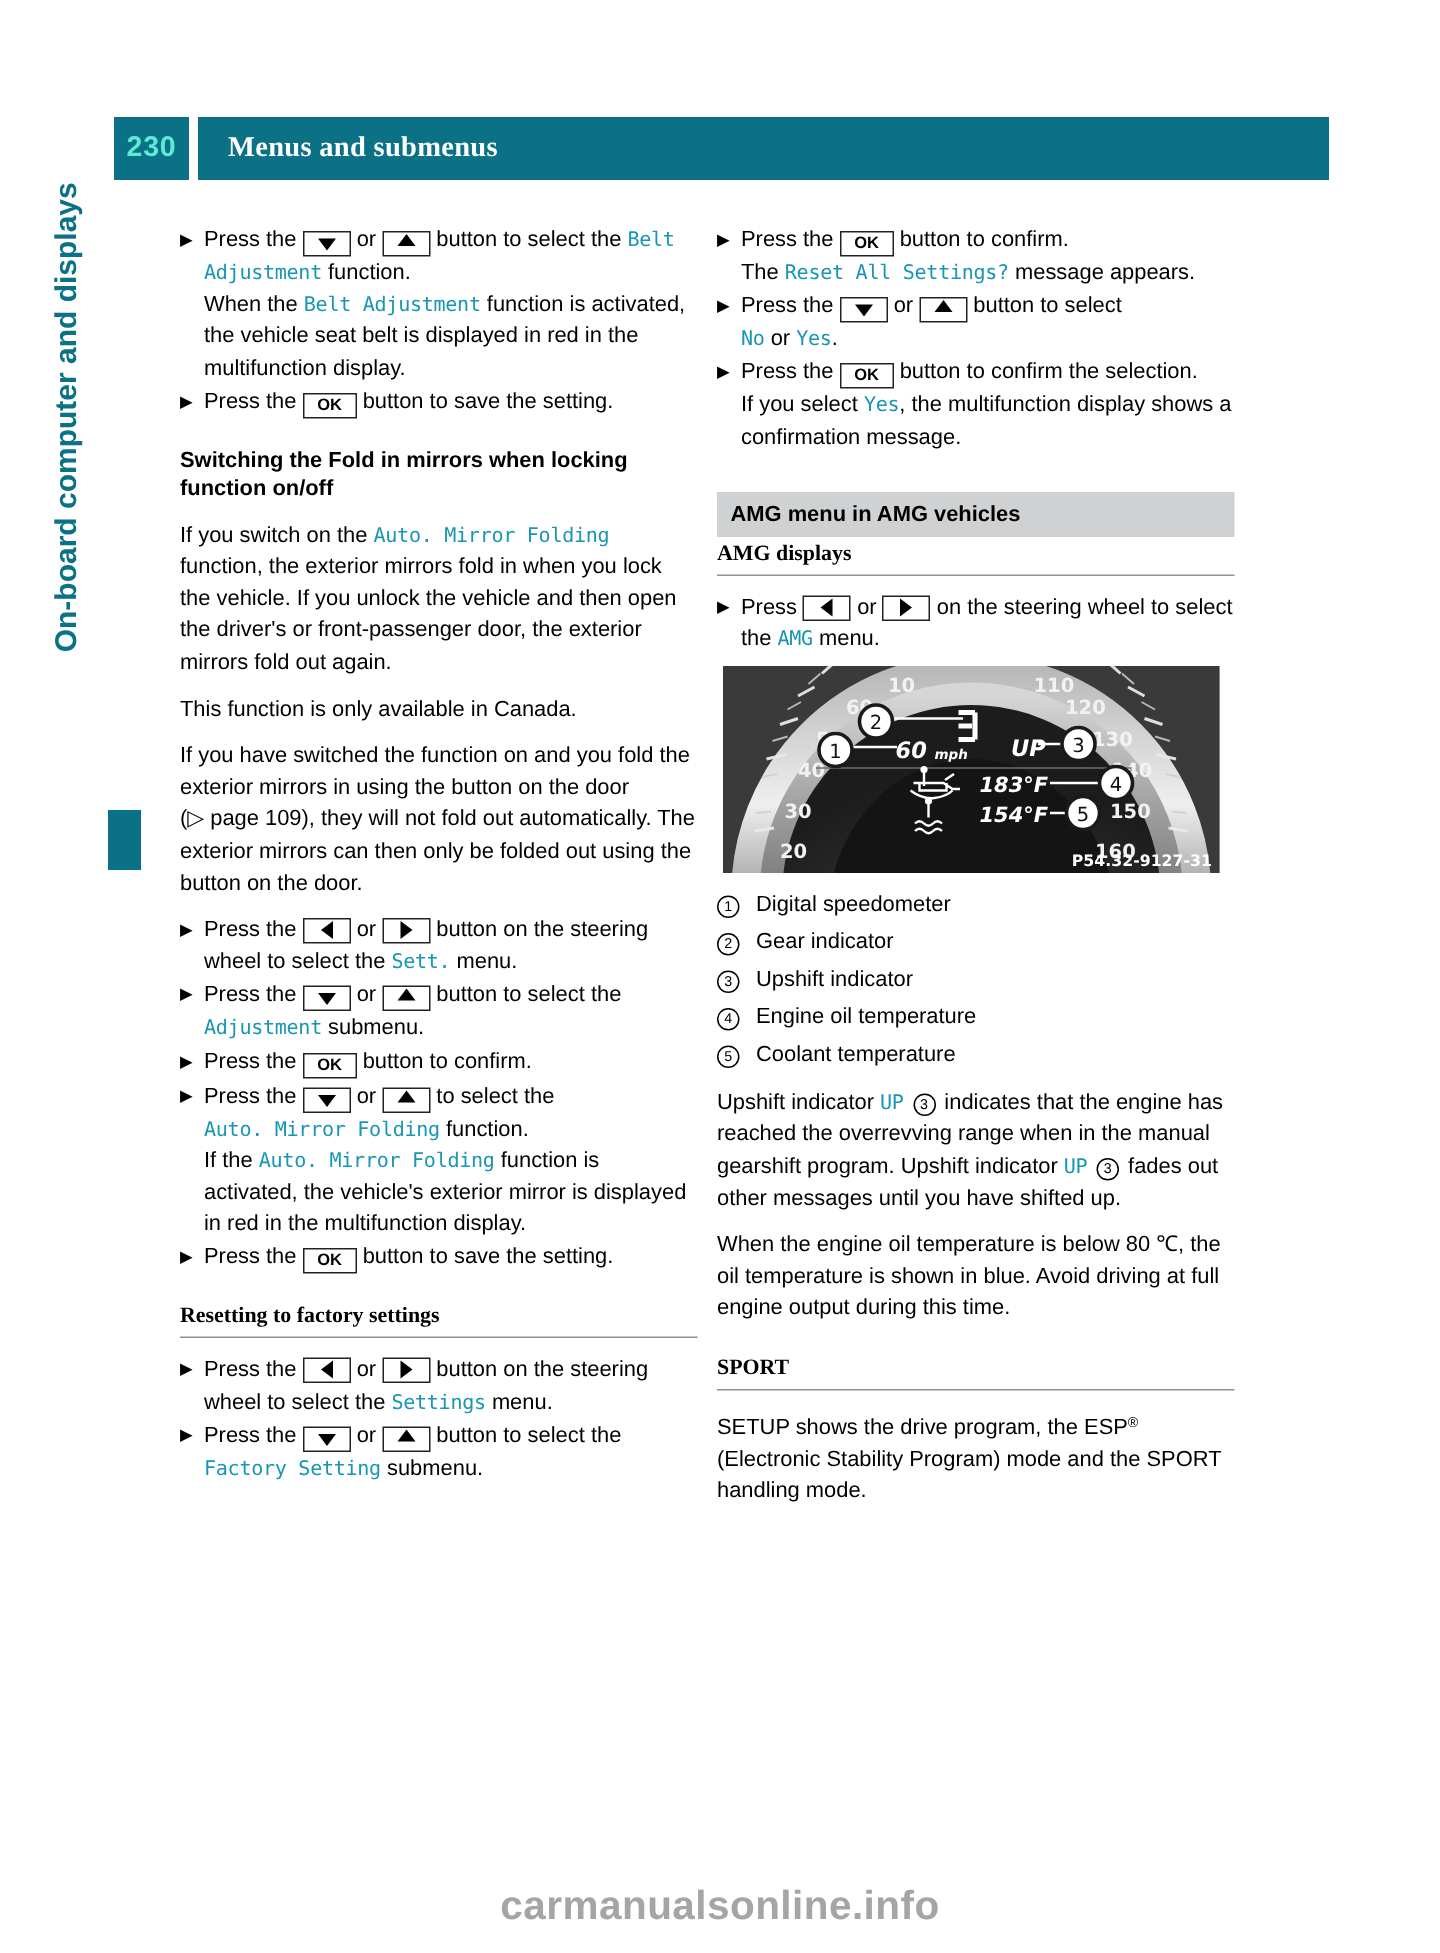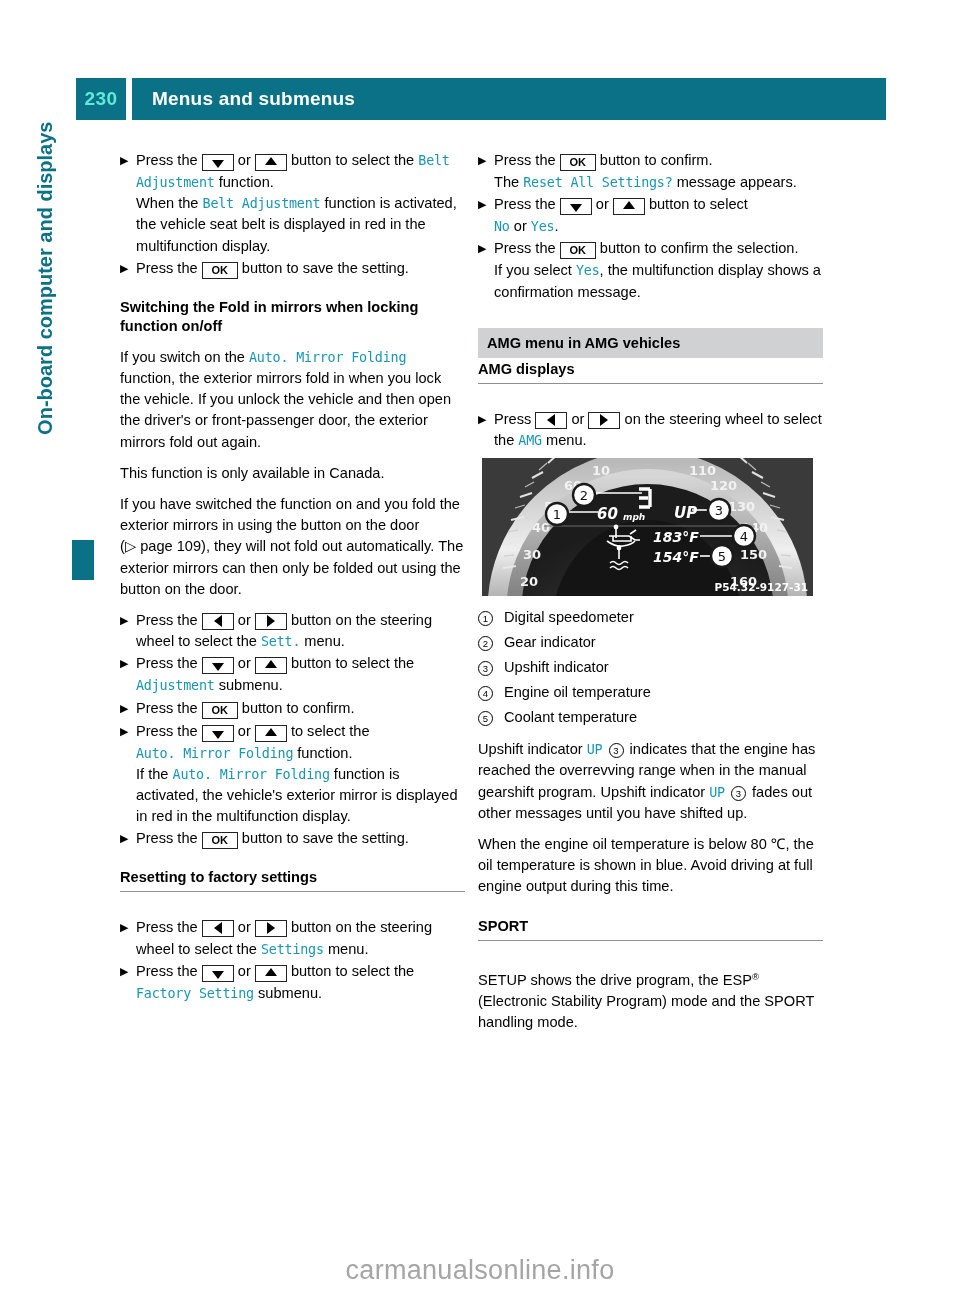--- a/index.html
+++ b/index.html
@@ -47,20 +47,21 @@
     height: 42px;
     background: #0a7186;
     color: #ffffff;
     font-size: 19px;
     font-weight: bold;
     display: flex;
     align-items: center;
     padding-left: 20px;
     box-sizing: border-box;
     letter-spacing: .2px;
+    font-family: Liberation Serif, serif;
   }
 
   
   .side-tab {
     position: absolute;
     left: 0px;
     top: 150px;
     width: 44px;
     height: 440px;
   }
@@ -163,21 +164,22 @@
   
   h3.sub {
     font-size: 14.6px;
     font-weight: bold;
     margin: 0 0 2px 0;
     line-height: 19px;
   }
   h3.sub.ruled {
     border-bottom: 1.6px solid #8d9094;
     padding-bottom: 4px;
-    margin-bottom: 25px;
+    margin-bottom: 11px;
+    font-family: Liberation Serif, serif;
   }
   .band {
     background: #cfd1d3;
     font-size: 14.6px;
     font-weight: bold;
     padding: 6px 9px 6px 9px;
     margin: 0 0 2px 0;
     line-height: 18px;
   }
 
@@ -218,20 +220,21 @@
   
   .watermark {
     position: absolute;
     left: 0;
     right: 0;
     bottom: 16px;
     text-align: center;
     font-size: 27px;
     color: #a5a5a5;
     letter-spacing: .3px;
+    font-weight: bold;
   }
   .reg { font-size: 9.5px; vertical-align: 5px; }
   .nowrap { white-space: nowrap; }
 </style>
 </head>
 <body>
 
 <div class="header">
   <div class="header-page-box">230</div>
   <div class="header-title-box">Menus and submenus</div>

